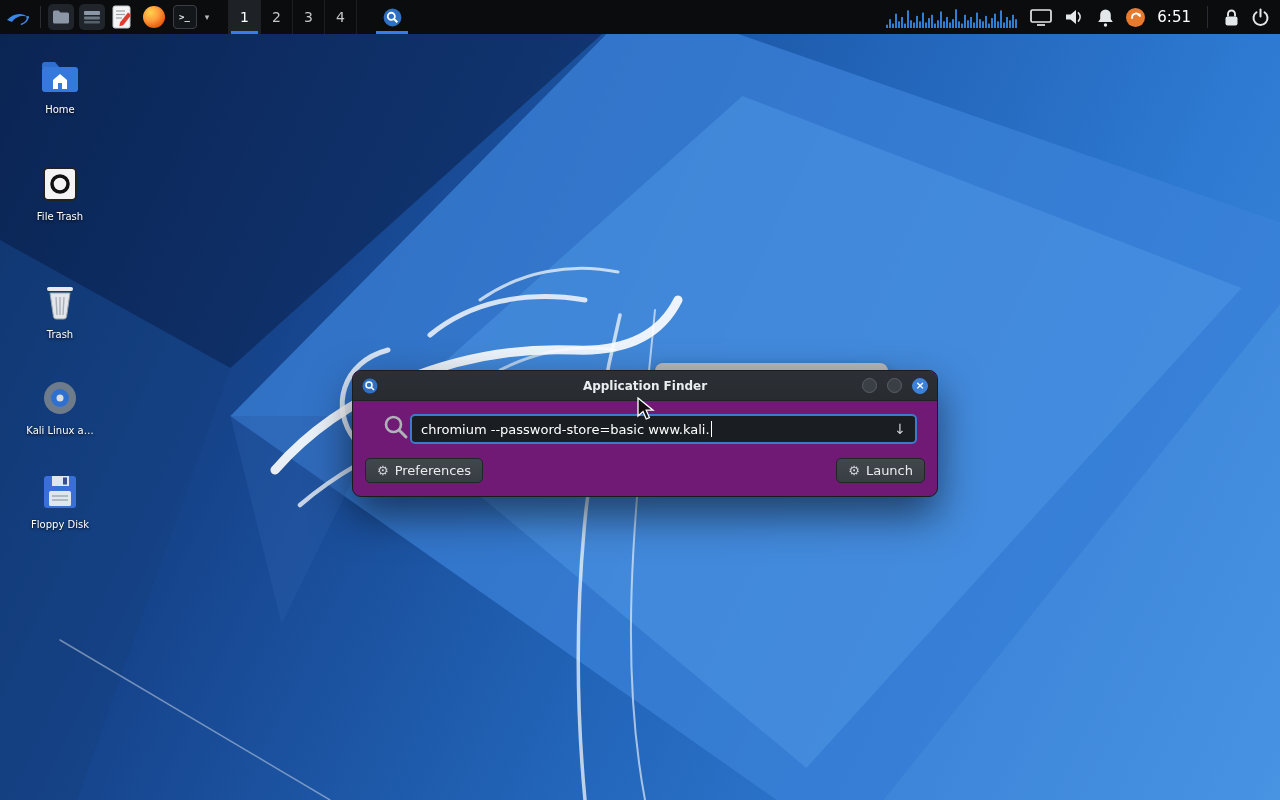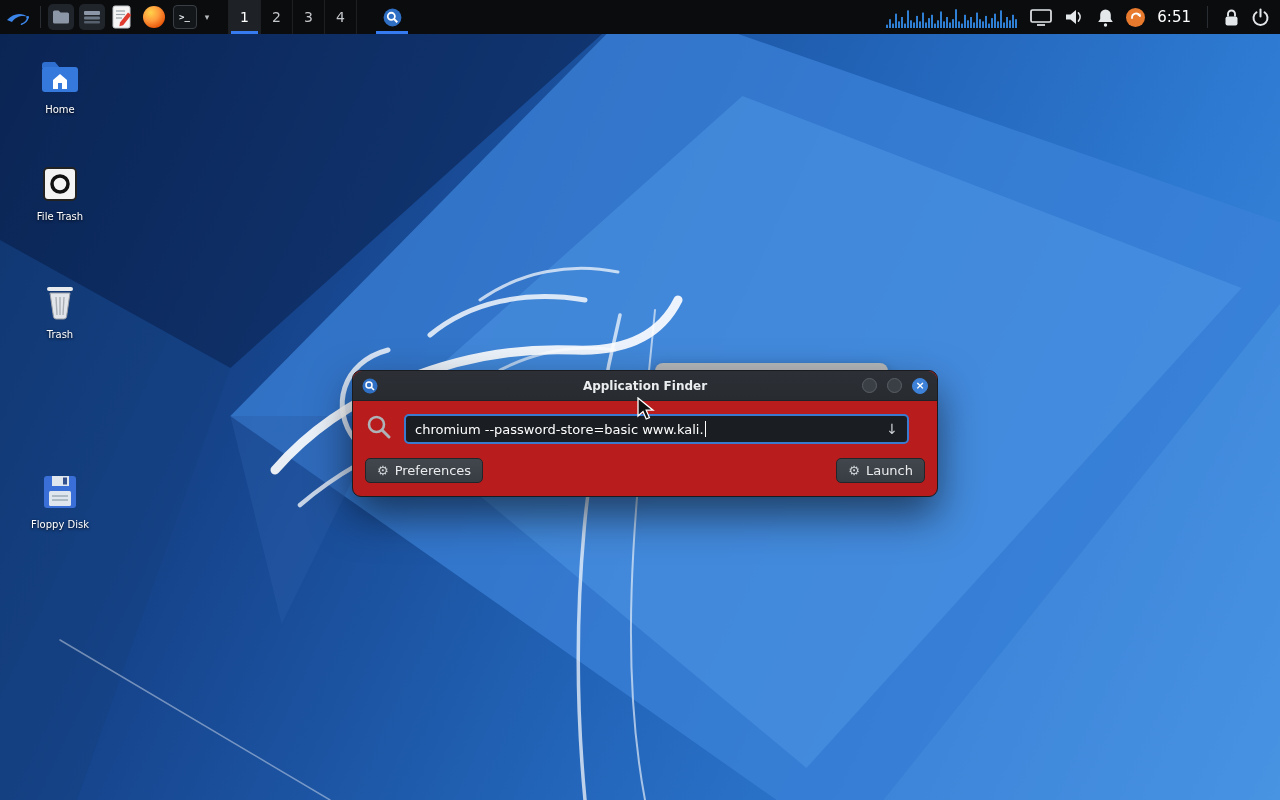--- a/index.html
+++ b/index.html
@@ -50,33 +50,33 @@
   .dicon { position:absolute; left:12px; width:96px; text-align:center; color:#fff; font-size:10px;
            z-index:10; text-shadow:0 1px 3px rgba(0,0,0,.9); }
   .dicon .ic { height:46px; display:flex; align-items:center; justify-content:center; margin-bottom:4px; }
 
   
   .bg-window { position:absolute; left:655px; top:363px; width:233px; height:26px;
                background:#b7babc; border-radius:8px; z-index:25;
                box-shadow:0 4px 12px rgba(0,0,0,.35); }
 
   
-  .finder { position:absolute; left:352px; top:370px; width:586px; background:#b91c1c;
+  .finder { position:absolute; left:352px; top:370px; width:586px; background:#701a75;
             border:1px solid #191b1e; border-radius:9px; z-index:30;
             box-shadow:0 18px 42px rgba(0,0,0,.55); }
   .titlebar { height:30px; display:flex; align-items:center; position:relative;
               background:linear-gradient(#2c3036,#282c31); border-bottom:1px solid #1f2226;
               border-radius:9px 9px 0 0; }
   .tb-icon { position:absolute; left:9px; top:7px; }
   .tb-title { flex:1; text-align:center; font-weight:bold; font-size:12px; color:#ebedef; }
   .tb-btns { position:absolute; right:9px; top:0; height:100%; display:flex; align-items:center; gap:10px; }
   .tb-circle { width:15px; height:15px; border-radius:50%; background:#3a3f45; border:1px solid #5a5f66; }
   .tb-close { width:16px; height:16px; border-radius:50%; background:#3d81d8; border:1px solid #3d81d8;
               color:#fff; font-size:11px; font-weight:bold; line-height:14px; text-align:center; }
-  .finder-body { display:flex; align-items:center; gap:11px; padding:12px 28px 0 12px; }
+  .finder-body { display:flex; align-items:center; padding:12px 20px 0 12px;margin-left:17px; }
   .entry { flex:1; height:30px; background:#1a1e22; border:2px solid #3a7bd0; border-radius:5px;
            display:flex; align-items:center; padding:0 9px; color:#fff; font-size:13px; }
   .entry-text { white-space:pre; }
   .caret { width:1px; height:16px; background:#fff; margin-left:1px; }
   .entry-arrow { margin-left:auto; color:#cfd3d7; font-size:14px; }
   .btn-row { display:flex; justify-content:space-between; padding:13px 12px 13px 12px; }
   .btn { display:flex; align-items:center; gap:6px; background:linear-gradient(#42474d,#383d43);
          border:1px solid #22252a; border-radius:5px; color:#e9ebed; font-size:13px;
          padding:4px 11px; font-family:inherit; }
   .gear { font-size:13px; color:#cfd3d7; }
@@ -137,20 +137,30 @@
         <rect x="3" y="4" width="26" height="4" rx="2" fill="#e8ebee"></rect>
         <path d="M6 10 L9.5 34 q0.6 2 2.6 2 h7.8 q2 0 2.6-2 L26 10 z" fill="#e2e6ea" stroke="#9aa0a6" stroke-width="1"></path>
         <line x1="12" y1="14" x2="13" y2="32" stroke="#aab0b6" stroke-width="1.4"></line>
         <line x1="16" y1="14" x2="16" y2="32" stroke="#aab0b6" stroke-width="1.4"></line>
         <line x1="20" y1="14" x2="19" y2="32" stroke="#aab0b6" stroke-width="1.4"></line>
       </svg>
     </div>
     <div>Trash</div>
   </div>
 
+  <div class="dicon" style="top:375px">
+    <div class="ic">
+      <svg width="38" height="38" viewBox="0 0 38 38">
+        <circle cx="19" cy="19" r="16" fill="#6e7b8a"></circle>
+        <circle cx="19" cy="19" r="9" fill="#2e6fd0"></circle>
+        <circle cx="19" cy="19" r="3.5" fill="#d7dde3"></circle>
+      </svg>
+    </div>
+    <div>Kali Linux a…</div>
+  </div>
 
   <div class="dicon" style="top:469px">
     <div class="ic">
       <svg width="36" height="36" viewBox="0 0 36 36">
         <rect x="2" y="2" width="32" height="32" rx="3" fill="#3a6fd8"></rect>
         <rect x="10" y="2" width="17" height="10" fill="#dfe6ee"></rect>
         <rect x="21" y="3.5" width="4" height="7" fill="#33508f"></rect>
         <rect x="7" y="17" width="22" height="15" rx="1.5" fill="#dfe6ee"></rect>
         <line x1="10" y1="22" x2="26" y2="22" stroke="#9aa6b2" stroke-width="1.4"></line>
         <line x1="10" y1="26" x2="26" y2="26" stroke="#9aa6b2" stroke-width="1.4"></line>

